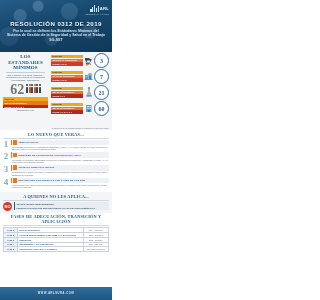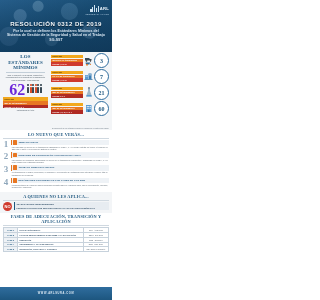--- a/index.html
+++ b/index.html
@@ -35,21 +35,21 @@
   .hdr-sub{position:absolute;left:6px;right:6px;top:29px;text-align:center;
     font-size:3.5px;font-weight:bold;line-height:4.4px;color:#dce9f4;letter-spacing:.05px;}
 
   
   .standards{position:relative;width:112px;height:78px;background:#f3f5f7;overflow:hidden;}
   .std-left{position:absolute;left:0;top:0;width:50px;height:78px;padding:2px 2px 0 3px;box-sizing:border-box;}
   .std-title{font-size:5px;font-weight:bold;color:#1d567f;text-align:center;line-height:5.6px;letter-spacing:.1px;font-family:"Liberation Serif",serif;}
   .std-rule{height:.5px;background:#c2ced8;margin:1.2px 3px;}
   .std-desc{font-size:2.05px;line-height:2.7px;color:#4a5863;text-align:center;padding:0 1px;}
   .std-big{display:flex;align-items:center;justify-content:center;gap:2px;margin-top:2px;}
-  .std-num{font-size:16px;font-weight:bold;color:#6d28d9;line-height:12px;font-family:"Liberation Serif",serif;text-align:right;}
+  .std-num{font-size:14px;font-weight:bold;color:#737373;line-height:12px;font-family:"Liberation Serif",serif;text-align:right;}
   .people{display:flex;align-items:flex-end;gap:.5px;}
   .person{width:2px;height:6px;background:#3a4a55;position:relative;border-radius:.6px .6px 0 0;}
   .person::before{content:"";position:absolute;top:-2.4px;left:.2px;width:1.6px;height:1.6px;border-radius:50%;background:#3a4a55;}
   .person.red{background:#d94f2b}
   .person.red::before{background:#d94f2b}
 
   .std-group{margin-top:1.5px;}
   .bar{height:3.4px;display:flex;align-items:center;padding-left:1.5px;box-sizing:border-box;
        font-size:1.9px;font-weight:bold;color:#ffffff;margin-bottom:.5px;letter-spacing:.05px;}
   .bar.y{background:#f2a81d;color:#5a3c00}

